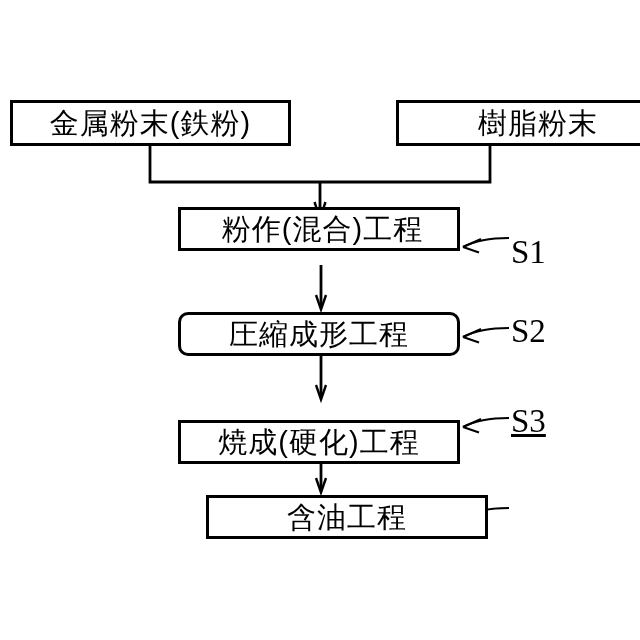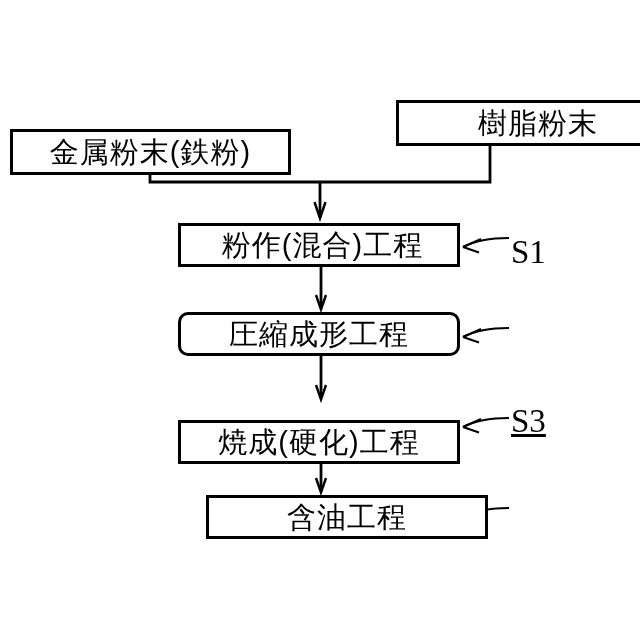--- a/index.html
+++ b/index.html
@@ -29,24 +29,24 @@
     display: flex;
     align-items: center;
     justify-content: center;
     font-family: "Liberation Sans", sans-serif;
     font-size: 29px;
     line-height: 1;
     color: #000000;
     letter-spacing: 1px;
     white-space: nowrap;
   }
-  .src-metal { left: 10px;  top: 100px; width: 281px; height: 46px; margin-top: 29px; }
+  .src-metal { left: 10px;  top: 100px; width: 281px; height: 46px; }
   .src-resin { left: 348px; top: 100px; width: 284px; height: 46px; margin-left: 48px; }
   .step      { left: 178px; width: 282px; height: 44px; }
-  .step-1 { top: 223px; padding-left: 7px; }
+  .step-1 { top: 207px; padding-left: 7px; }
   .step-2 { top: 312px; border-radius: 10px; }
   .step-3 { top: 420px; }
   .step-4 { top: 495px; margin-left: 28px; }
   .step-tag {
     position: absolute;
     left: 511px;
     width: 70px;
     font-family: "Liberation Serif", serif;
     font-size: 33px;
     line-height: 1;
@@ -114,15 +114,16 @@
     <span>圧縮成形工程</span>
   </div>
   <div class="box step step-3">
     <span>焼成(硬化)工程</span>
   </div>
   <div class="box step step-4">
     <span>含油工程</span>
   </div>
 
   <div class="step-tag tag-1">S1</div>
+  <div class="step-tag tag-2">S2</div>
   <div class="step-tag tag-3">S3</div>
 
 </div>
 
 </body></html>

